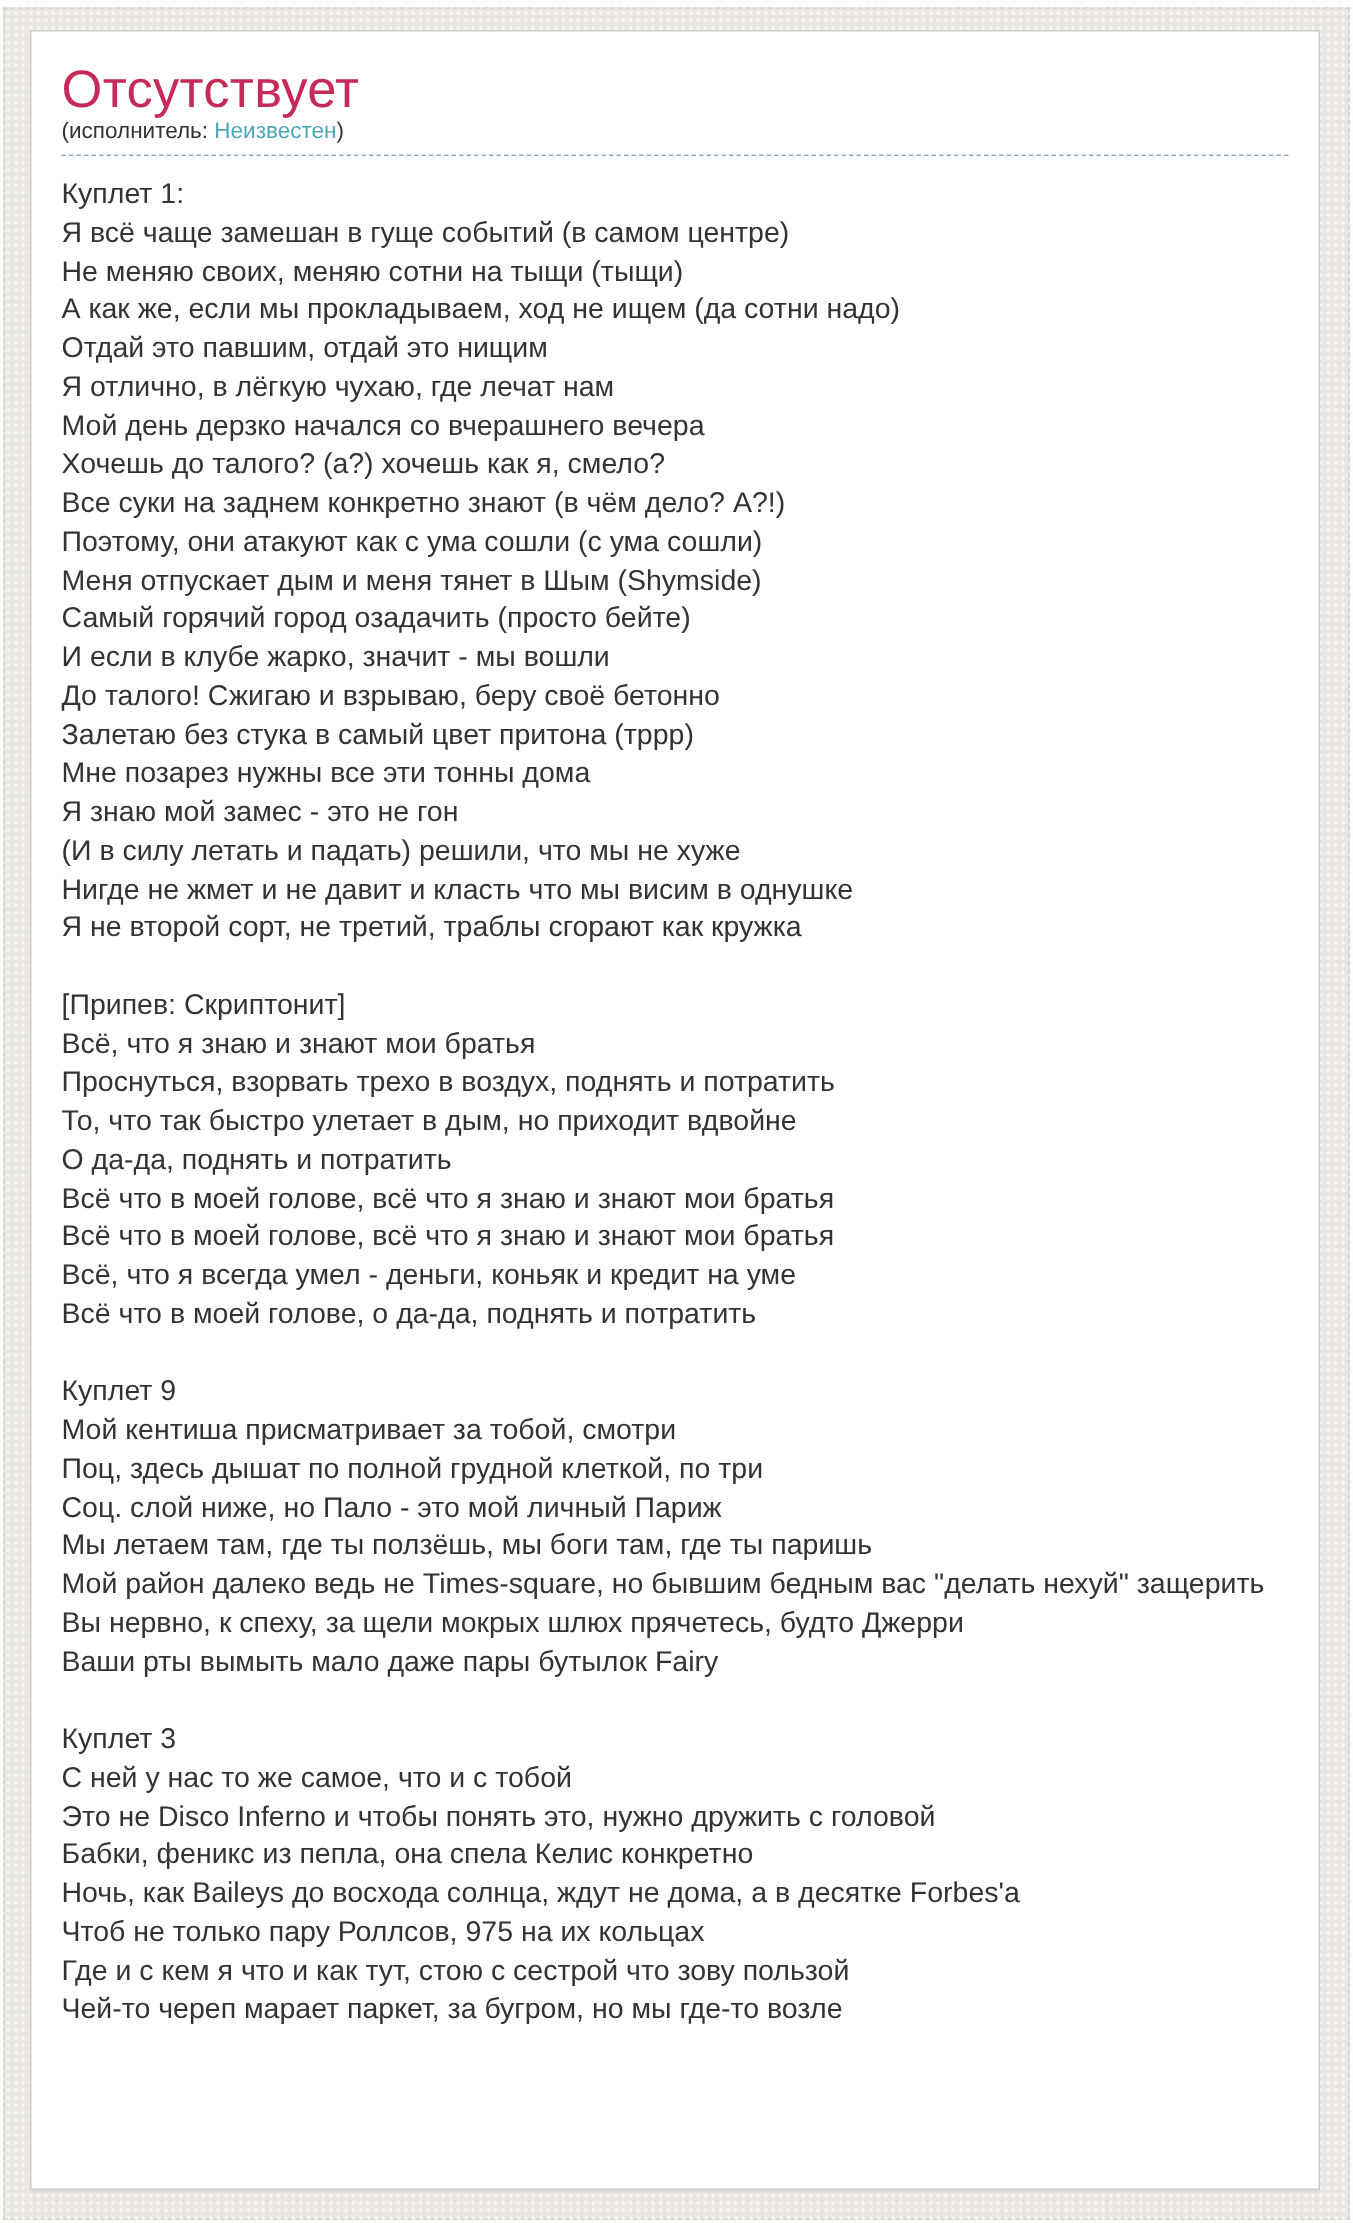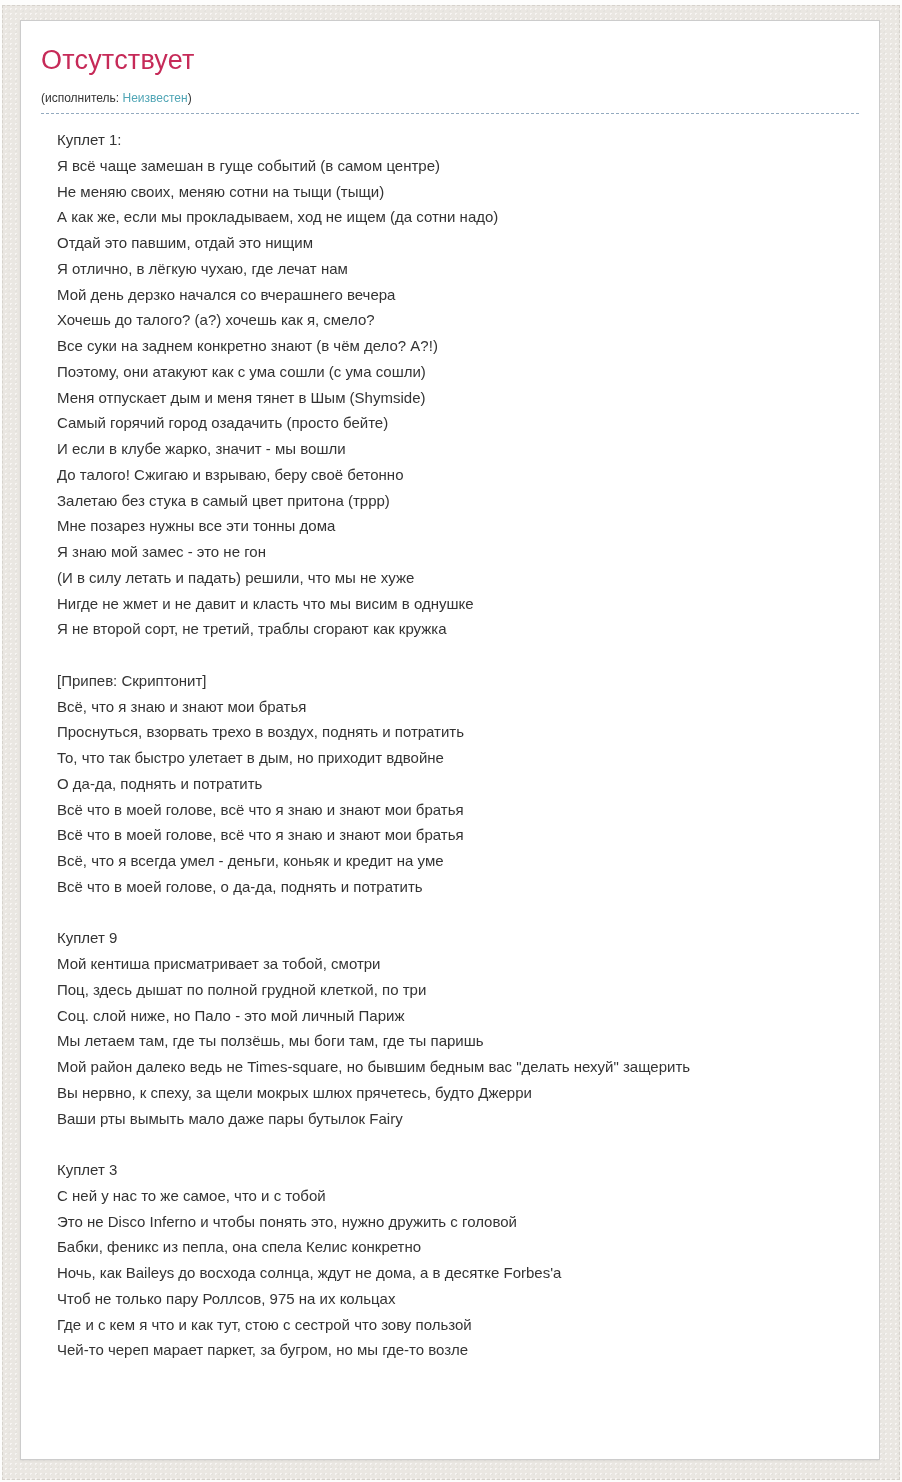--- a/index.html
+++ b/index.html
@@ -34,43 +34,42 @@
     left:20px;top:20px;
     width:860px;height:1440px;
     background:#ffffff;
     border:1px solid var(--card-border);
     box-shadow:0 1px 2px rgba(0,0,0,.06);
     padding:24px 20px 20px 20px;
     z-index:1;
   }
   h1.title{
     color:var(--title-color);
-    font-size:27px;
+    font-size:35px;
     font-weight:400;
     line-height:30px;
     letter-spacing:.2px;
   }
   .artist-row{
-    font-size:12px;
+    font-size:15px;
     line-height:20px;
     color:var(--text-color);
     padding-bottom:5px;
-    margin-top:13px;
+    margin-top:3px;
     border-bottom:1px dashed var(--separator-color);
   }
   .artist-link{
     color:var(--link-color);
     text-decoration:none;
     cursor:pointer;
   }
   .lyrics{
     margin-top:13px;
-    font-size:15px;
+    font-size:19px;
     color:var(--text-color);
-    margin-left:16px;
   }
   .lyrics .line{
     line-height:25.75px;
     height:25.75px;
     white-space:nowrap;
   }
   .lyrics .gap{
     height:25.75px;
   }
 </style>

